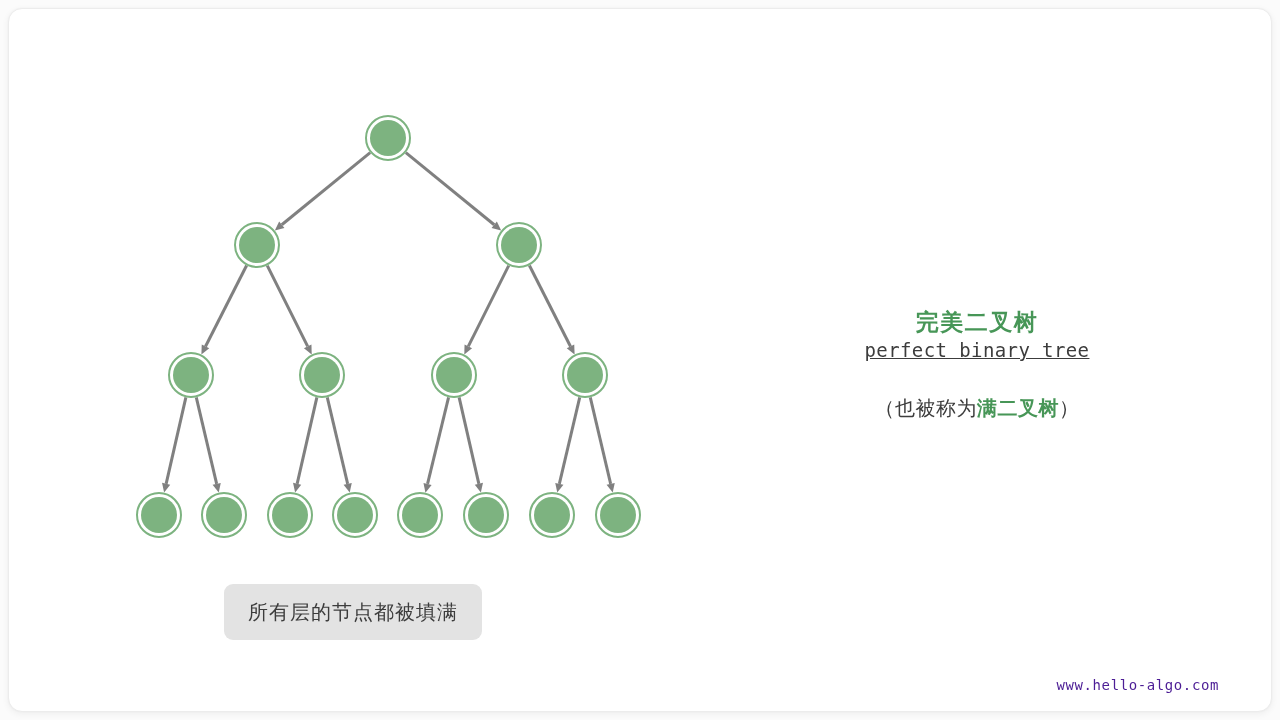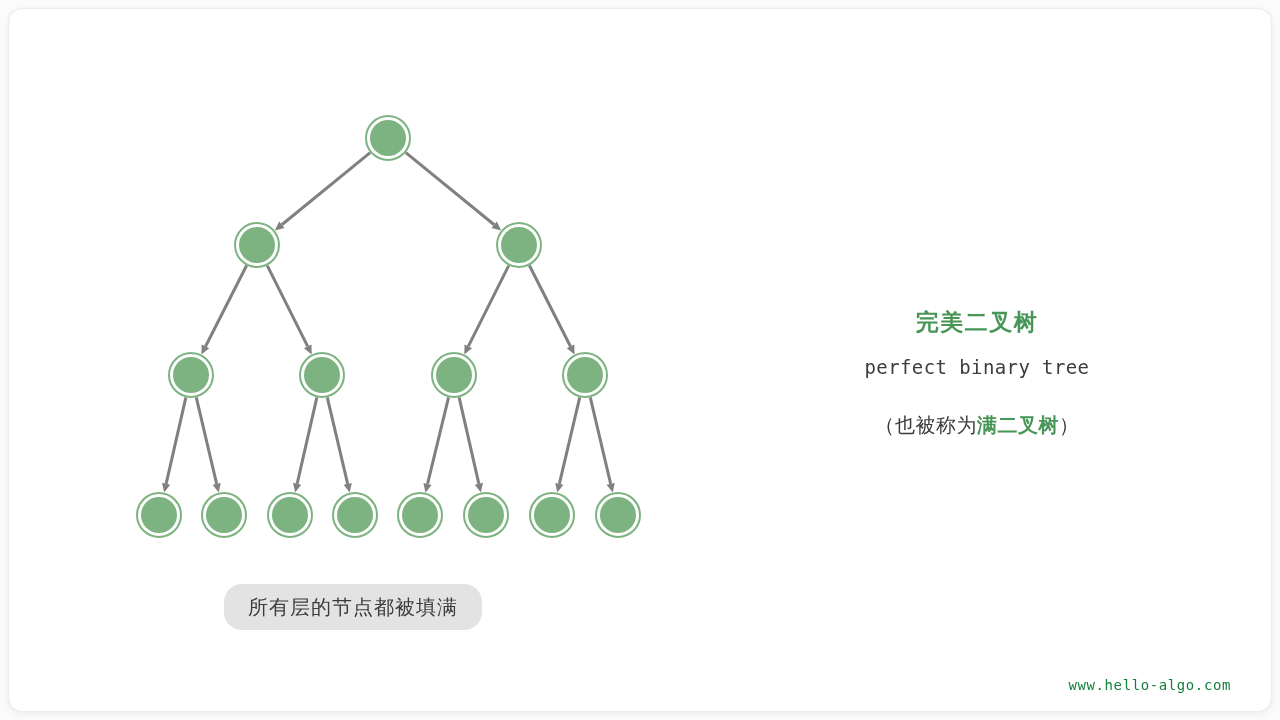--- a/index.html
+++ b/index.html
@@ -42,24 +42,24 @@
     height: 704px;
   }
   
   .caption-pill {
     position: absolute;
     left: 215px;
     top: 575px;
     display: flex;
     align-items: center;
     justify-content: center;
-    height: 46px;
+    height: 56px;
     padding: 0 24px;
     background: #e3e3e3;
-    border-radius: 18px;
+    border-radius: 9px;
     color: #3c3c3c;
     font-size: 20px;
     letter-spacing: 1px;
     white-space: nowrap;
   }
   
   .legend {
     position: absolute;
     left: 788px;
     top: 298px;
@@ -67,45 +67,45 @@
     text-align: center;
   }
   .legend-title {
     color: #479657;
     font-size: 23px;
     font-weight: bold;
     letter-spacing: 1.5px;
     line-height: 30px;
   }
   .legend-sub {
-    margin-top: 17px;
     color: #3c3c3c;
     font-family: "DejaVu Sans Mono", "Liberation Mono", monospace;
     font-size: 19px;
     letter-spacing: 0.4px;
     line-height: 26px;
+    text-decoration: underline;
   }
   .legend-alias {
     margin-top: 30px;
     color: #3c3c3c;
     font-size: 20px;
     line-height: 30px;
     letter-spacing: 0.5px;
     white-space: nowrap;
   }
   .legend-alias .em {
     color: #479657;
     font-weight: bold;
   }
   
   .watermark {
     position: absolute;
-    right: 40px;
+    right: 52px;
     bottom: 18px;
-    color: #15803d;
+    color: #4c1d95;
     font-family: "DejaVu Sans Mono", "Liberation Mono", monospace;
     font-size: 14px;
     letter-spacing: 0.6px;
   }
 </style>
 </head>
 <body>
 
 <div class="page">
   <div class="card">

